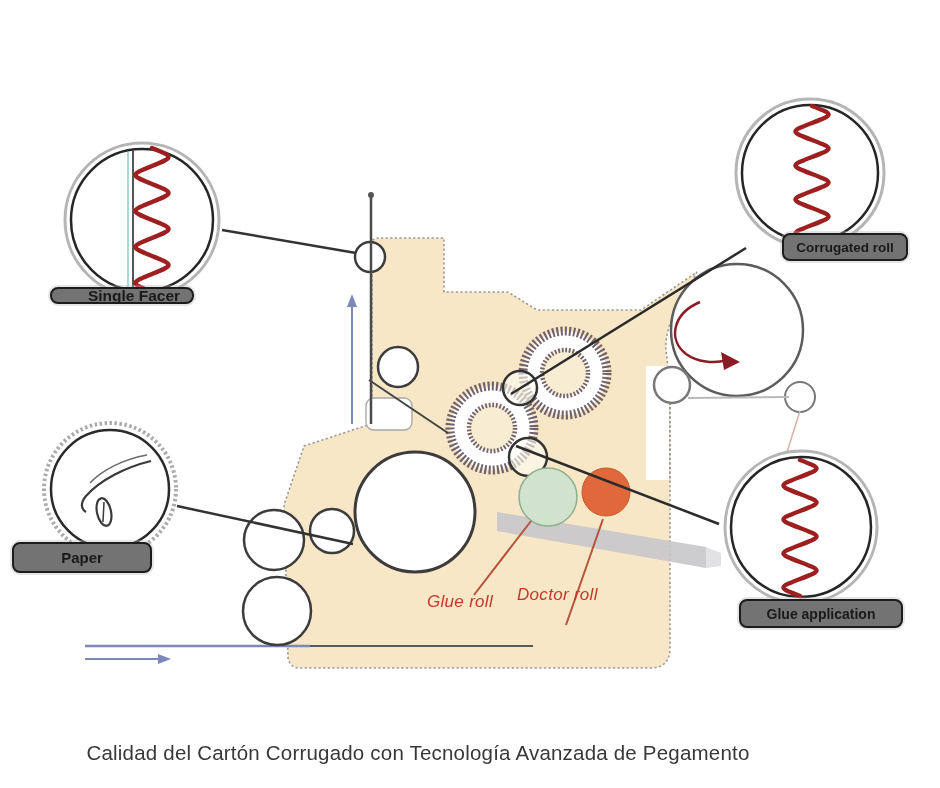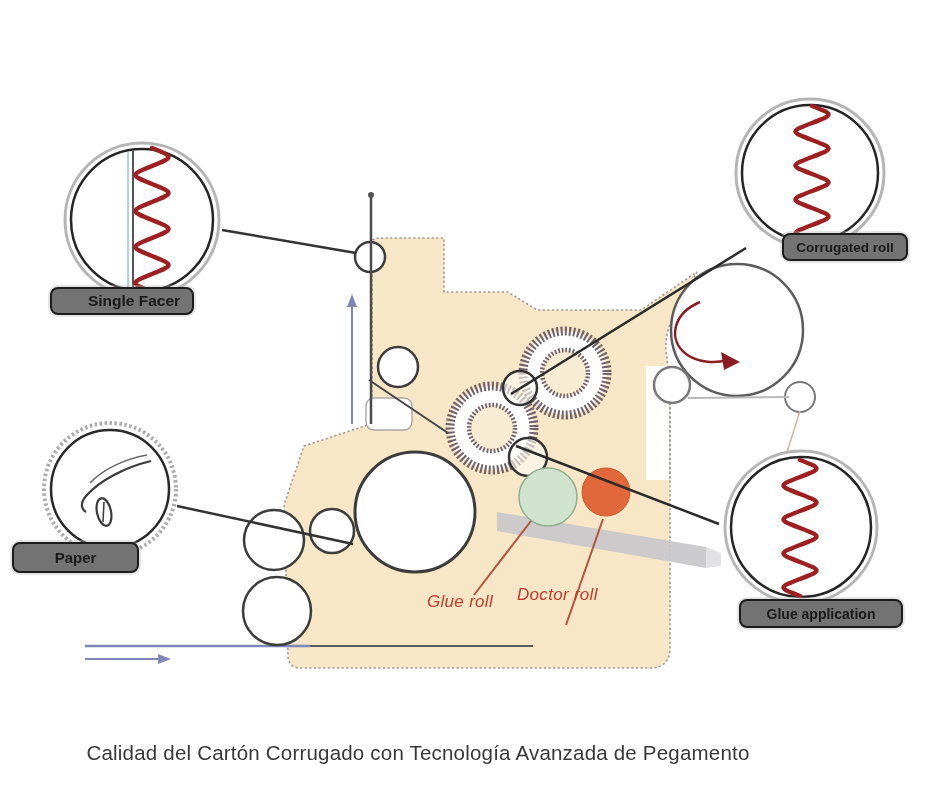--- a/index.html
+++ b/index.html
@@ -125,25 +125,25 @@
     <circle cx="110" cy="489" r="59" fill="#ffffff" stroke="#2a2a2a" stroke-width="2.5"></circle>
     <g>
       <path d="M151,461 C126,467 100,480 86,496 C81,502 80,508 86,512" fill="none" stroke="#3a3a3a" stroke-width="2.2"></path>
       <path d="M147,455 C124,459 102,470 90,483" fill="none" stroke="#6a6a6a" stroke-width="1.6"></path>
       <ellipse cx="104" cy="512" rx="7" ry="14" fill="none" stroke="#3a3a3a" stroke-width="2.2" transform="rotate(-12 104 512)"></ellipse>
       <line x1="104" y1="502" x2="103" y2="522" stroke="#3a3a3a" stroke-width="1.5"></line>
     </g>
   </g>
 </svg>
 
-  <div class="callout-label" style="left:50px;top:287px;width:144px;height:28px;font-size:15.5px;padding-left:24px;">Single Facer</div>
+  <div class="callout-label" style="left:50px;top:287px;width:144px;height:17px;font-size:15.5px;padding-left:24px;">Single Facer</div>
 
   <div class="callout-label" style="left:782px;top:233px;width:126px;height:28px;font-size:13.5px;">Corrugated roll</div>
 
-  <div class="callout-label" style="left:12px;top:542px;width:127px;height:31px;font-size:15px;">Paper</div>
+  <div class="callout-label" style="left:12px;top:542px;width:140px;height:31px;font-size:15px;">Paper</div>
 
   <div class="callout-label" style="left:739px;top:599px;width:164px;height:29px;font-size:14px;">Glue application</div>
 
   <div class="red-label" style="left:427px;top:592px;">Glue roll</div>
   <div class="red-label" style="left:517px;top:585px;">Doctor roll</div>
 
   <div class="caption">Calidad del Cartón Corrugado con Tecnología Avanzada de Pegamento</div>
 
 </div>
 

